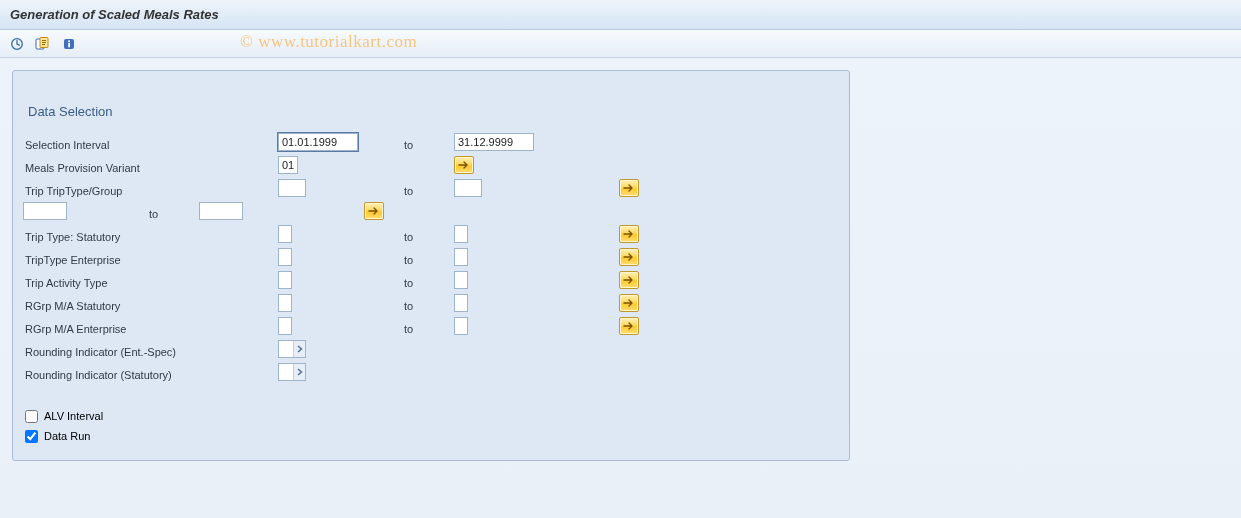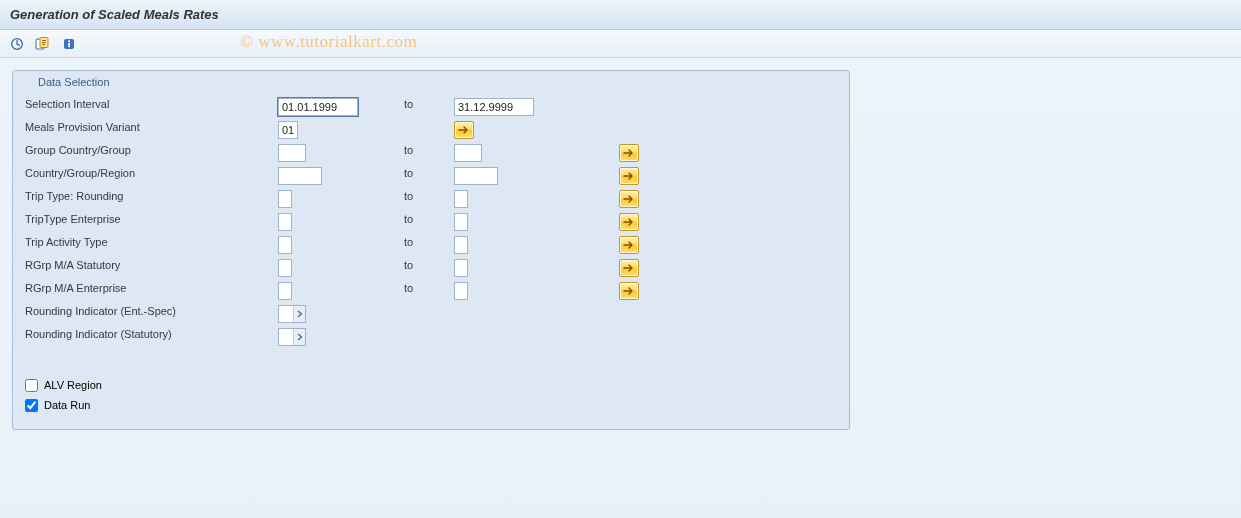--- a/index.html
+++ b/index.html
@@ -62,31 +62,32 @@
   }
   .groupbox {
     background: #dde8f4;
     border: 1px solid #a7bdd6;
     border-radius: 3px;
     padding: 0;
     width: 838px;
     position: relative;
   }
   .groupbox-title {
-    font-size: 11px;
+    font-size: 13px;
     color: #3a5d85;
-    padding: 5px 9px 0 25px;
+    padding: 5px 9px 0 15px;
     background: transparent;
+    margin-top: 28px;
   }
   .group-body {
     padding: 10px 10px 14px 10px;
   }
   .row {
     display: flex;
-    align-items: flex-start;
+    align-items: flex-end;
     height: 22px;
     margin-bottom: 1px;
   }
   .label-col {
     width: 255px;
     color: #2f3a45;
     padding-left: 2px;
   }
   .from-col {
     width: 126px;
@@ -231,49 +232,48 @@
         <div class="to-col" style="width:25px;">
           <div class="multi-btn">
             <svg width="12" height="10" viewBox="0 0 12 10">
                 <path d="M1 5 H8 M6 2 L9 5 L6 8" fill="none" stroke="#7a5300" stroke-width="1.4" stroke-linecap="round" stroke-linejoin="round"></path>
               </svg>
           </div>
         </div>
       </div>
 
       <div class="row">
-        <div class="label-col">Group Country/Group</div>
+        <div class="label-col">Trip TripType/Group</div>
         <div class="from-col"><input class="sap-input w28" value="" style=""></div>
         <div class="to-label-col">to</div>
         <div class="to-col"><input class="sap-input w28" value="" style=""></div>
         <div class="multi-col">
             <div class="multi-btn">
               <svg width="12" height="10" viewBox="0 0 12 10">
                 <path d="M1 5 H8 M6 2 L9 5 L6 8" fill="none" stroke="#7a5300" stroke-width="1.4" stroke-linecap="round" stroke-linejoin="round"></path>
               </svg>
             </div>
           </div>
       </div>
 
       <div class="row">
-        <div class="label-col">Country/Group/Region</div>
         <div class="from-col"><input class="sap-input w40" value="" style=""></div>
         <div class="to-label-col">to</div>
         <div class="to-col"><input class="sap-input w40" value="" style=""></div>
         <div class="multi-col">
             <div class="multi-btn">
               <svg width="12" height="10" viewBox="0 0 12 10">
                 <path d="M1 5 H8 M6 2 L9 5 L6 8" fill="none" stroke="#7a5300" stroke-width="1.4" stroke-linecap="round" stroke-linejoin="round"></path>
               </svg>
             </div>
           </div>
       </div>
 
       <div class="row">
-        <div class="label-col">Trip Type: Rounding</div>
+        <div class="label-col">Trip Type: Statutory</div>
         <div class="from-col"><input class="sap-input w12" value="" style=""></div>
         <div class="to-label-col">to</div>
         <div class="to-col"><input class="sap-input w12" value="" style=""></div>
         <div class="multi-col">
             <div class="multi-btn">
               <svg width="12" height="10" viewBox="0 0 12 10">
                 <path d="M1 5 H8 M6 2 L9 5 L6 8" fill="none" stroke="#7a5300" stroke-width="1.4" stroke-linecap="round" stroke-linejoin="round"></path>
               </svg>
             </div>
           </div>
@@ -360,21 +360,21 @@
                 </svg>
             </span>
           </span>
         </div>
       </div>
 
       <div class="spacer"></div>
 
       <div class="checkbox-row">
         <input type="checkbox" id="cb-alv" style="">
-        <label for="cb-alv">ALV Region</label>
+        <label for="cb-alv">ALV Interval</label>
       </div>
       <div class="checkbox-row">
         <input type="checkbox" id="cb-test" checked="" style="">
         <label for="cb-test">Data Run</label>
       </div>
 
     </div>
   </div>
 </div>
 

